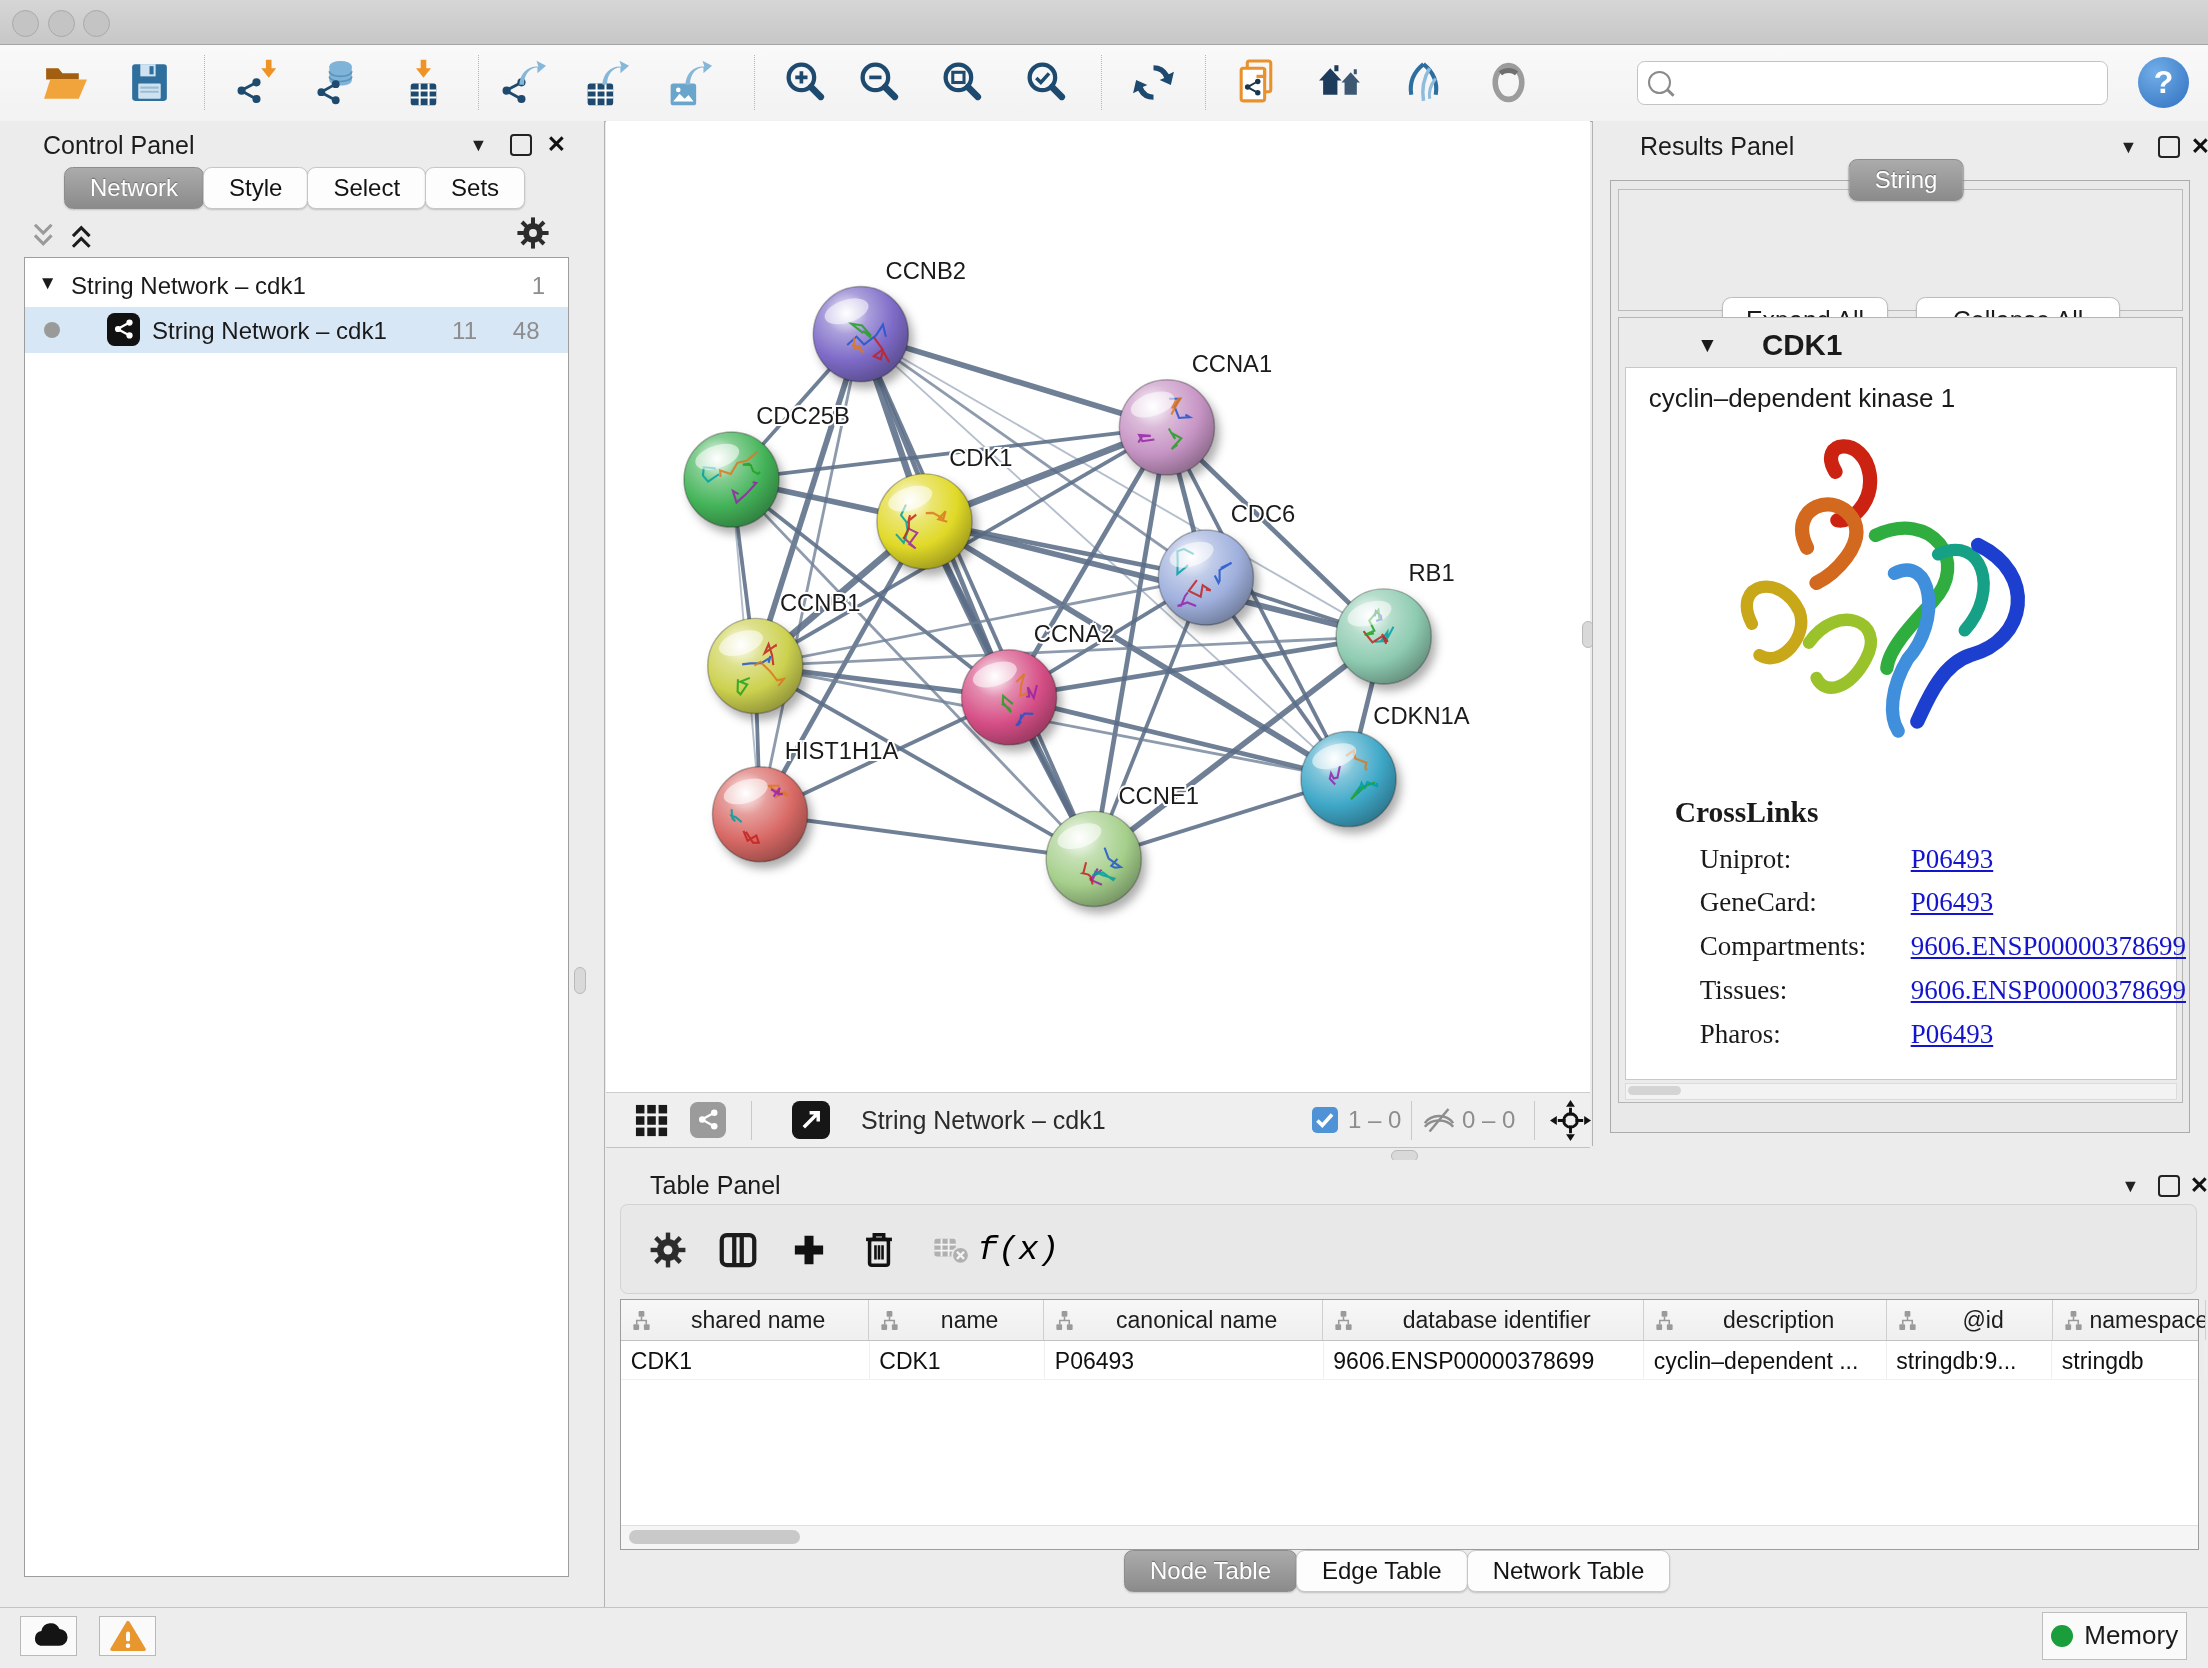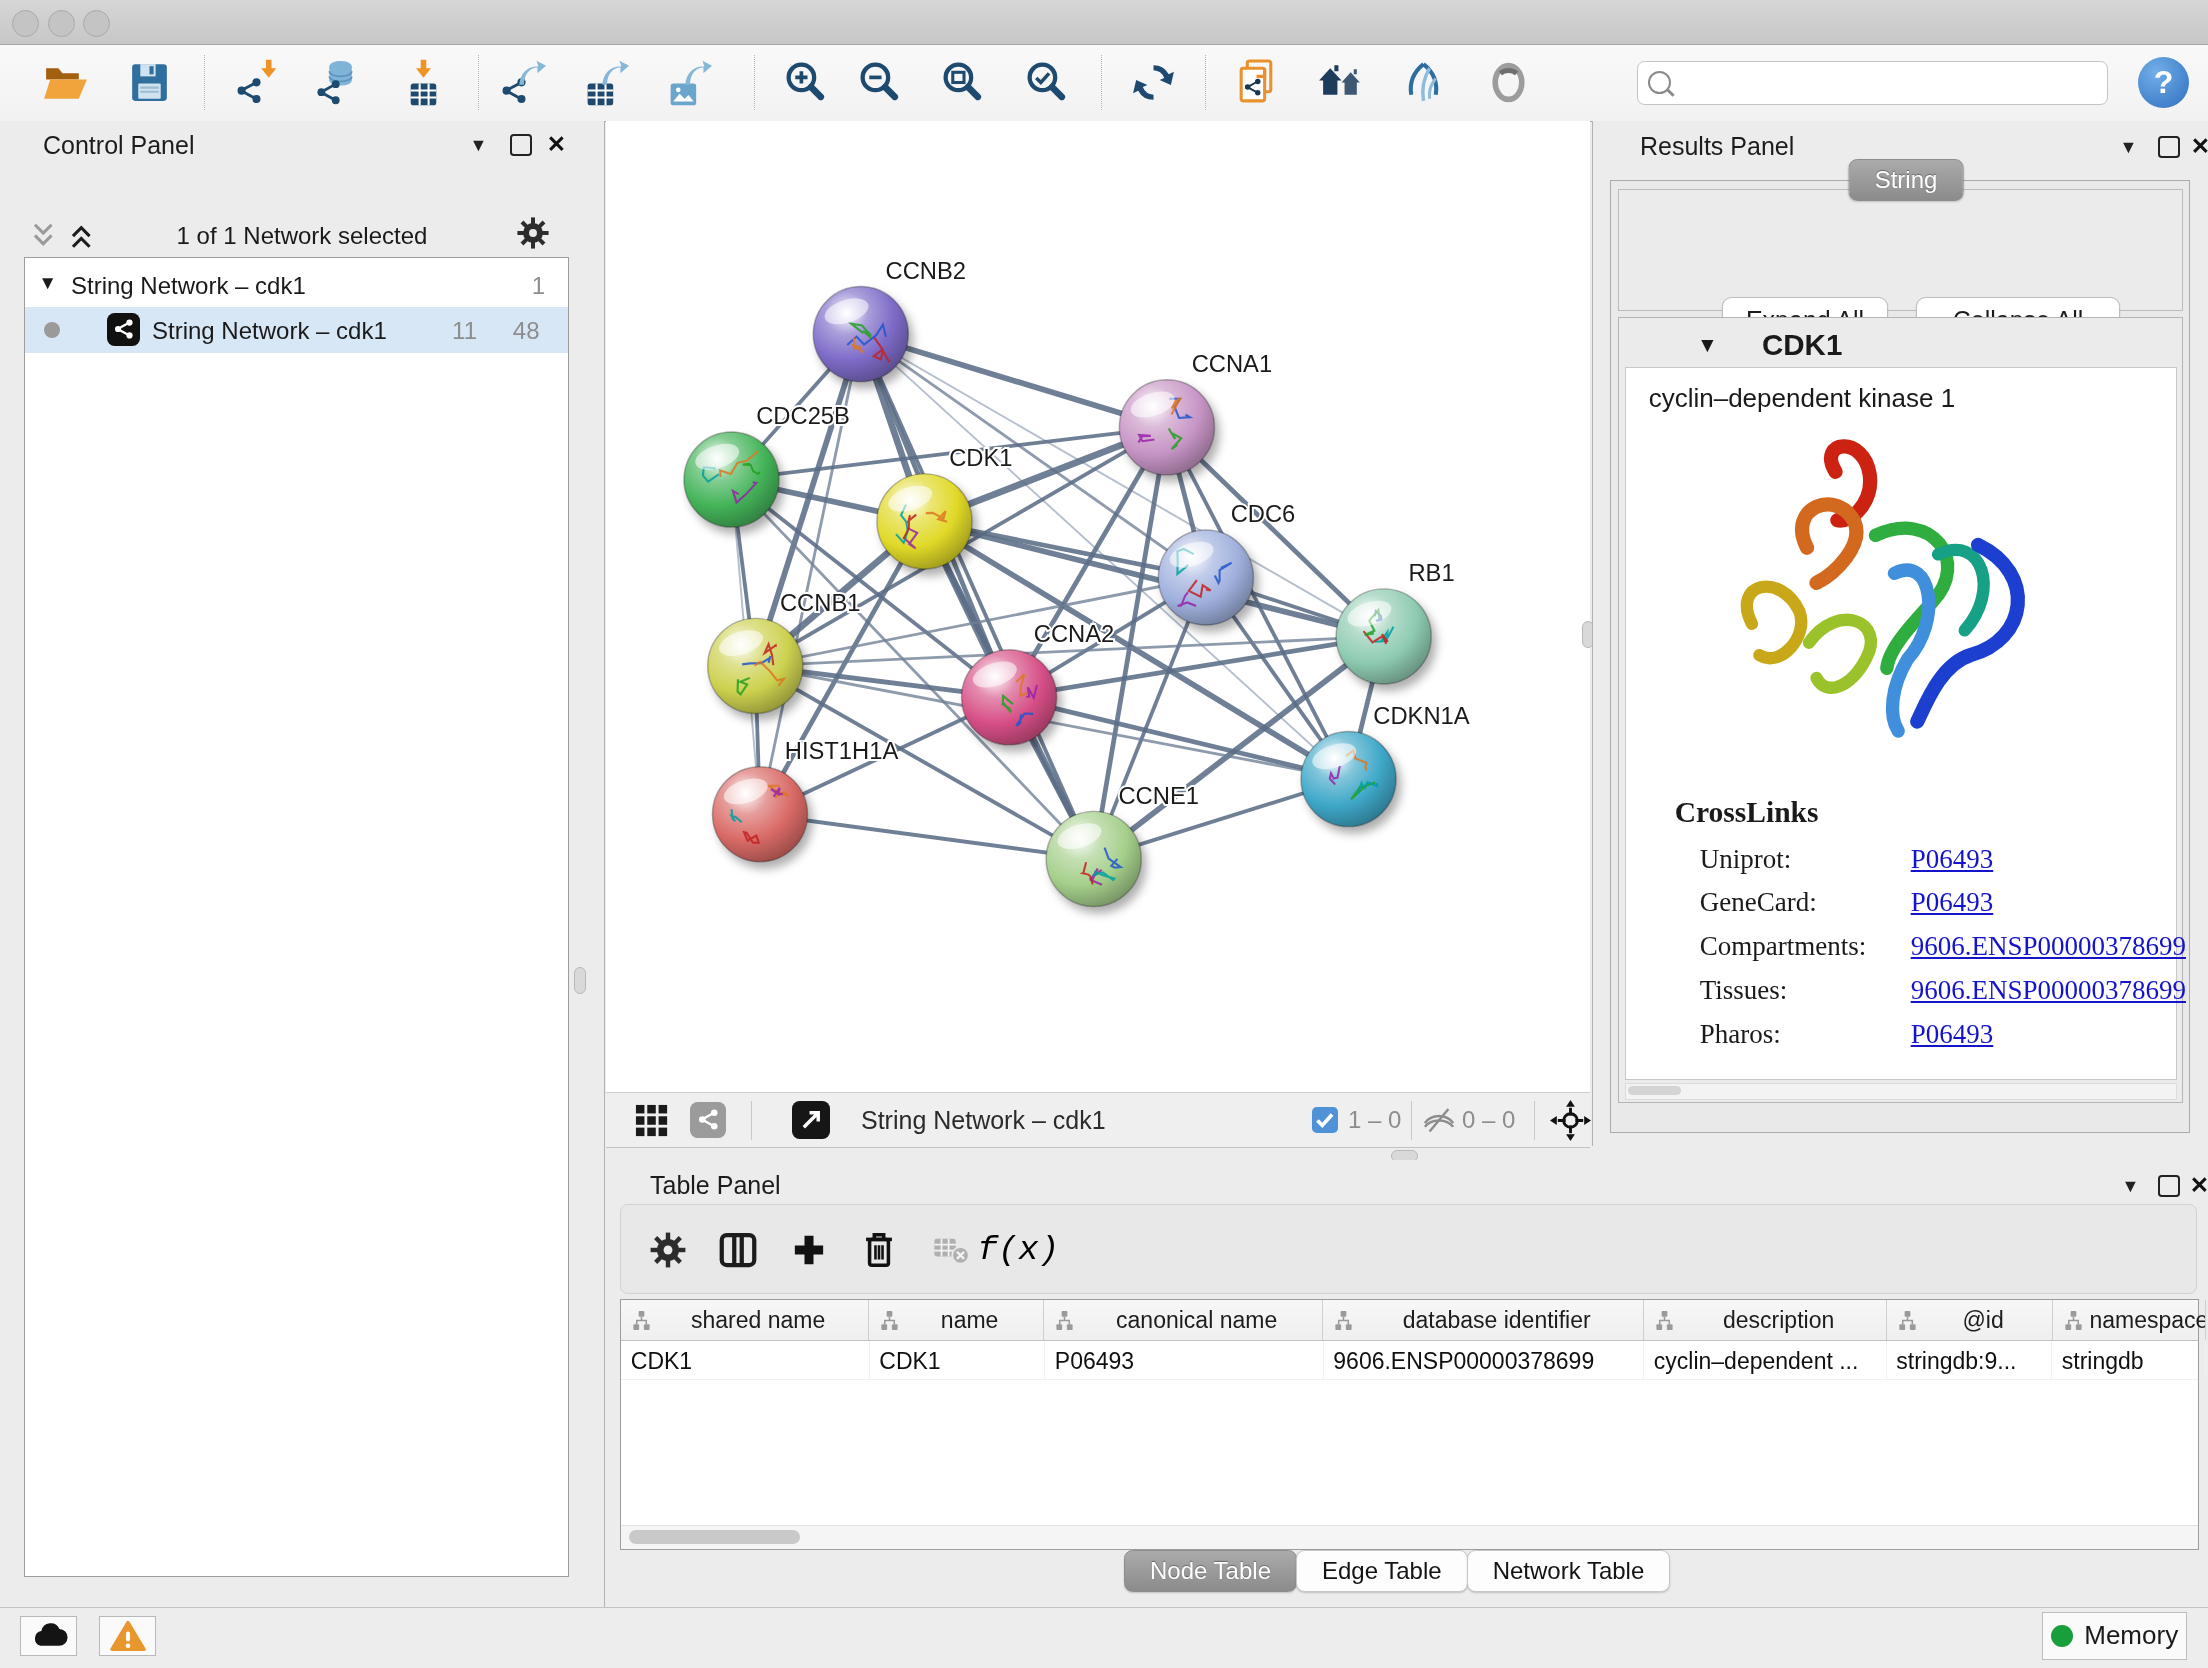--- a/index.html
+++ b/index.html
@@ -305,27 +305,32 @@
   <div class="ptitle abs" style="left:23px;top:9.5px">Control Panel</div>
   <div class="pico" style="left:466px;top:11.4px">
       <span class="tri">▼</span>
     </div>
   <div class="pico" style="left:508px;top:11.4px">
       <span class="sqr"></span>
     </div>
   <div class="pico" style="left:544px;top:11.4px">
       <span class="xico">✕</span>
     </div>
+  <div class="tabbar" id="cp-tabs" style="left:65px;top:46px">
+      <div class="tab selected">Network</div>
+      <div class="tab">Style</div>
+      <div class="tab">Select</div>
+      <div class="tab">Sets</div>
+    </div>
   <div class="abs" style="left:28.5px;top:99px"><svg class="chev" style="color:#9a9a9a" viewBox="0 0 30 30" width="28.5" height="28.5">
         <use href="#sym-chev2"></use>
       </svg></div>
   <div class="abs" style="left:67px;top:99px;transform:rotate(180deg)"><svg class="chev" style="color:#1c1c1c" viewBox="0 0 30 30" width="28.5" height="28.5">
         <use href="#sym-chev2"></use>
       </svg></div>
-  <div class="abs" style="left:0;top:101px;width:604px;text-align:center;font-size:24px">1 of 1 Network selected</div>
   <div class="abs" style="left:516px;top:95px"><svg width="34" height="34" viewBox="0 0 36 36">
         <use href="#sym-gear"></use>
       </svg></div>
 
   <div id="cp-tree">
     <div class="tree-row" style="top:5.7px">
       <span class="abs" style="left:13.3px;top:8.6px;font-size:19px">▼</span>
       <span class="lbl" style="left:46px">String Network – cdk1</span>
       <span class="cnt" style="right:23px">1</span>
     </div>

